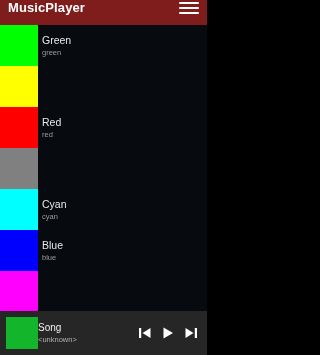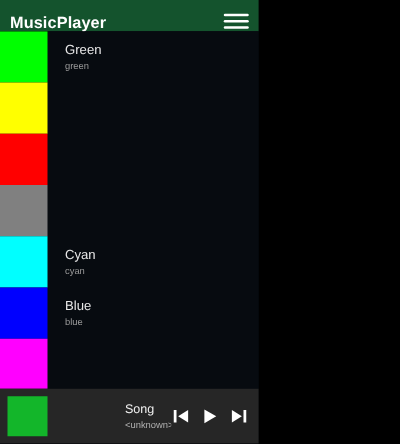--- a/index.html
+++ b/index.html
@@ -17,23 +17,23 @@
     background: #06090d;
     overflow: hidden;
   }
 
   
   .appbar {
     position: absolute;
     top: 0; left: 0;
     width: 207px;
     height: 25px;
-    background: #14532d;
-    display: flex;
-    align-items: flex-end;
+    background: #7f1d1d;
+    display: flex;
+    align-items: flex-start;
     justify-content: space-between;
   }
   .appbar-title {
     color: #ffffff;
     font-size: 13px;
     font-weight: bold;
     letter-spacing: 0.1px;
     margin-left: 8px;
     white-space: nowrap;
   }
@@ -71,21 +71,21 @@
     display: flex;
     align-items: stretch;
   }
   .swatch {
     width: 38px;
     flex: 0 0 38px;
     height: 41px;
   }
   .row-text {
     flex: 1 1 auto;
-    padding-left: 14px;
+    padding-left: 4px;
     display: flex;
     flex-direction: column;
     justify-content: center;
     overflow: hidden;
   }
   .row-title {
     color: #e8e8e8;
     font-size: 10.5px;
     line-height: 13px;
     white-space: nowrap;
@@ -109,26 +109,25 @@
     align-items: center;
   }
   .player-art {
     width: 32px;
     height: 32px;
     margin-left: 6px;
     flex: 0 0 32px;
   }
   .player-meta {
     flex: 1 1 auto;
-    padding-left: 24px;
+    padding-left: 0;
     display: flex;
     flex-direction: column;
     justify-content: space-between;
     overflow: hidden;
-    margin-left: 38px;
   }
   .player-title {
     color: #f0f0f0;
     font-size: 10px;
     line-height: 13px;
     white-space: nowrap;
   }
   .player-sub {
     color: #b0b0b0;
     font-size: 7.5px;
@@ -173,20 +172,24 @@
         <div class="row-sub">green</div>
       </div>
     </div>
 
     <div class="row">
       <div class="swatch" style="background: rgb(255, 255, 0);"></div>
     </div>
 
     <div class="row">
       <div class="swatch" style="background: rgb(255, 0, 0);"></div>
+      <div class="row-text">
+        <div class="row-title">Red</div>
+        <div class="row-sub">red</div>
+      </div>
     </div>
 
     <div class="row">
       <div class="swatch" style="background: rgb(128, 128, 128);"></div>
     </div>
 
     <div class="row">
       <div class="swatch" style="background: rgb(0, 255, 255);"></div>
       <div class="row-text">
         <div class="row-title">Cyan</div>

